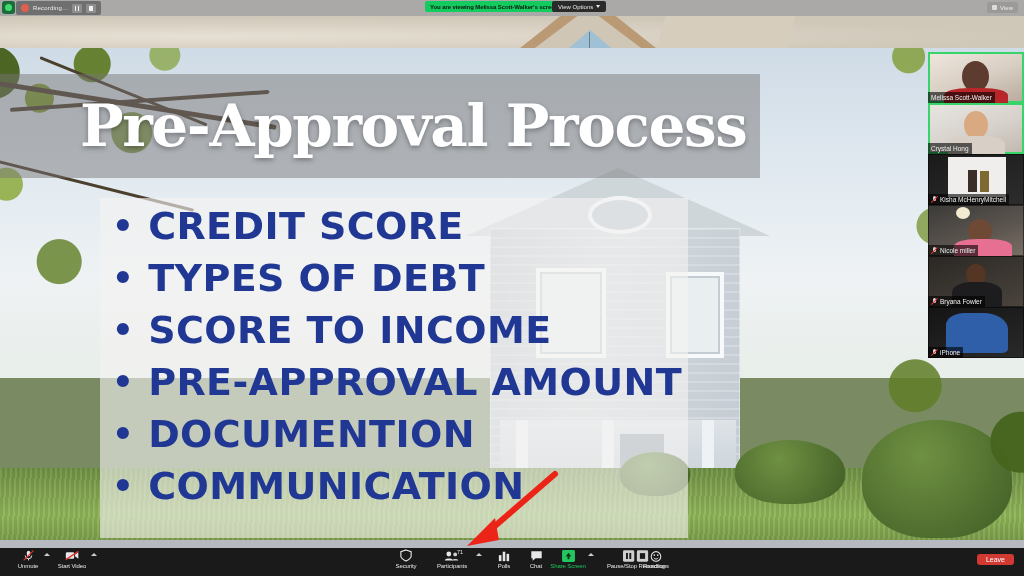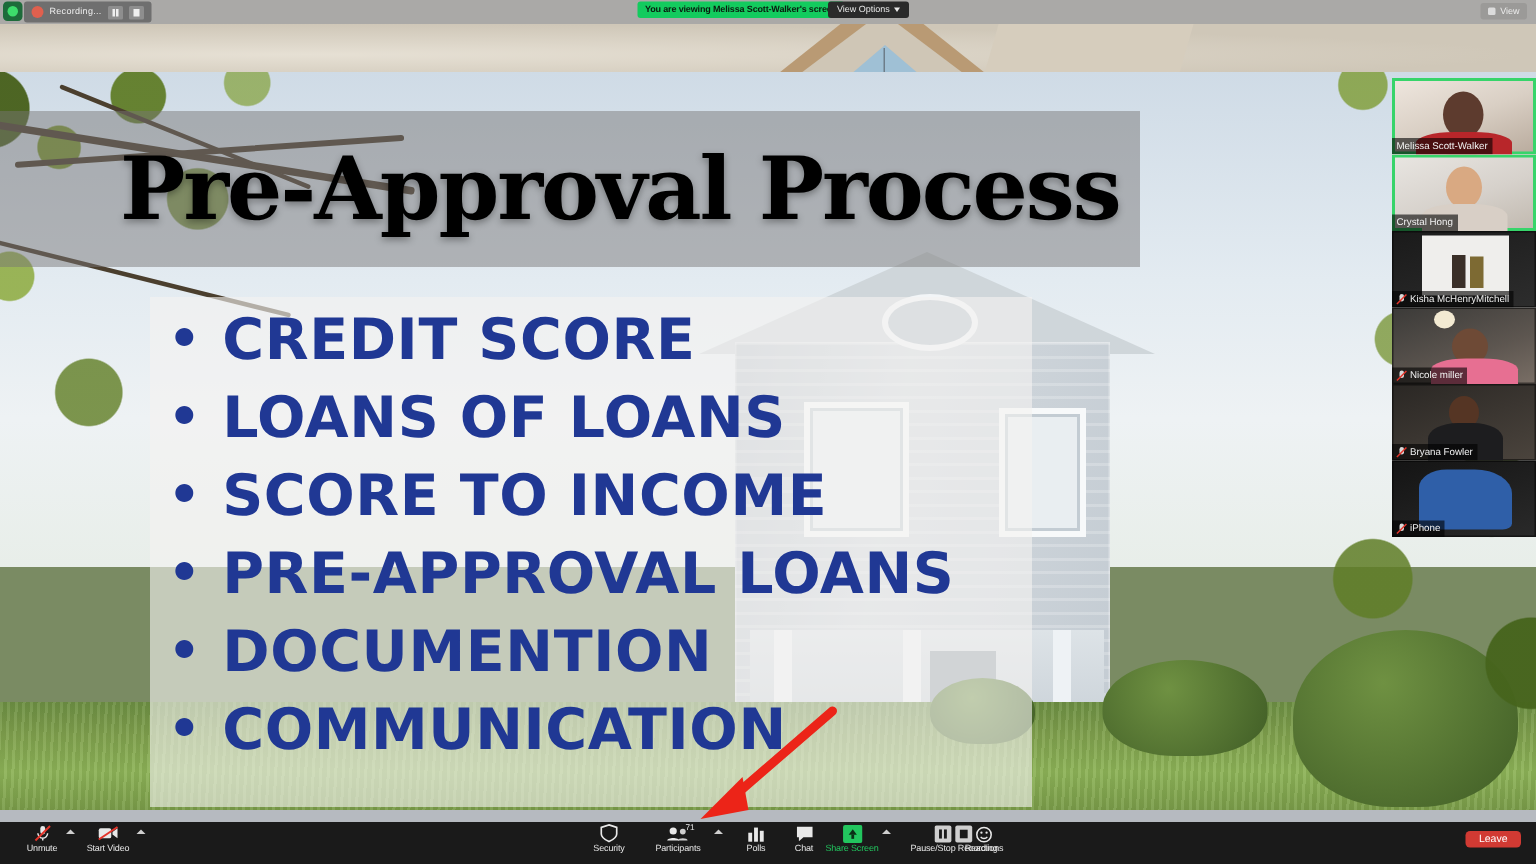--- a/index.html
+++ b/index.html
@@ -100,21 +100,21 @@
       radial-gradient(circle at 94% 30%,rgba(85,115,30,.9) 0 24px,transparent 25px),
       radial-gradient(circle at 70% 40%,rgba(115,145,45,.75) 0 18px,transparent 19px),
       radial-gradient(circle at 88% 62%,rgba(75,105,30,.9) 0 28px,transparent 29px),
       radial-gradient(circle at 64% 74%,rgba(95,125,38,.85) 0 26px,transparent 27px),
       radial-gradient(circle at 96% 86%,rgba(70,100,28,.95) 0 30px,transparent 31px);}
   .shrub{position:absolute;border-radius:50% 50% 44% 44%;background:radial-gradient(circle at 40% 30%,#6f9142,#3f5c25);}
 
   
   .title-band{position:absolute;left:0;top:26px;width:760px;height:104px;background:rgba(120,118,118,.48);}
   .slide-title{position:absolute;left:80px;top:32px;width:700px;height:92px;
-    display:flex;align-items:center;color:#000000;
+    display:flex;align-items:center;color:#ffffff;
     font-family:"DejaVu Serif",serif;font-weight:bold;font-size:58px;letter-spacing:-1.4px;
     text-shadow:0 2px 5px rgba(0,0,0,.34);white-space:nowrap;}
 
   
   .bullet-panel{position:absolute;left:100px;top:150px;width:588px;height:340px;background:rgba(243,242,240,.62);}
   .bullets{position:absolute;left:112px;top:152px;width:600px;}
   .bullet{display:flex;align-items:center;height:52px;color:#203894;
     font-family:"DejaVu Sans",sans-serif;font-weight:bold;font-size:38px;letter-spacing:.4px;white-space:nowrap;}
   .bullet .dot{font-size:34px;line-height:0;margin-right:14px;}
 
@@ -232,29 +232,29 @@
     <div class="slide-title">Pre-Approval Process</div>
 
     <div class="bullet-panel"></div>
     <div class="bullets">
       <div class="bullet">
           <span class="dot">•</span>
           <span>CREDIT SCORE</span>
         </div>
       <div class="bullet">
           <span class="dot">•</span>
-          <span>LOANS OF LOANS</span>
+          <span>TYPES OF DEBT</span>
         </div>
       <div class="bullet">
           <span class="dot">•</span>
           <span>SCORE TO INCOME</span>
         </div>
       <div class="bullet">
           <span class="dot">•</span>
-          <span>PRE-APPROVAL LOANS</span>
+          <span>PRE-APPROVAL AMOUNT</span>
         </div>
       <div class="bullet">
           <span class="dot">•</span>
           <span>DOCUMENTION</span>
         </div>
       <div class="bullet">
           <span class="dot">•</span>
           <span>COMMUNICATION</span>
         </div>
     </div>

